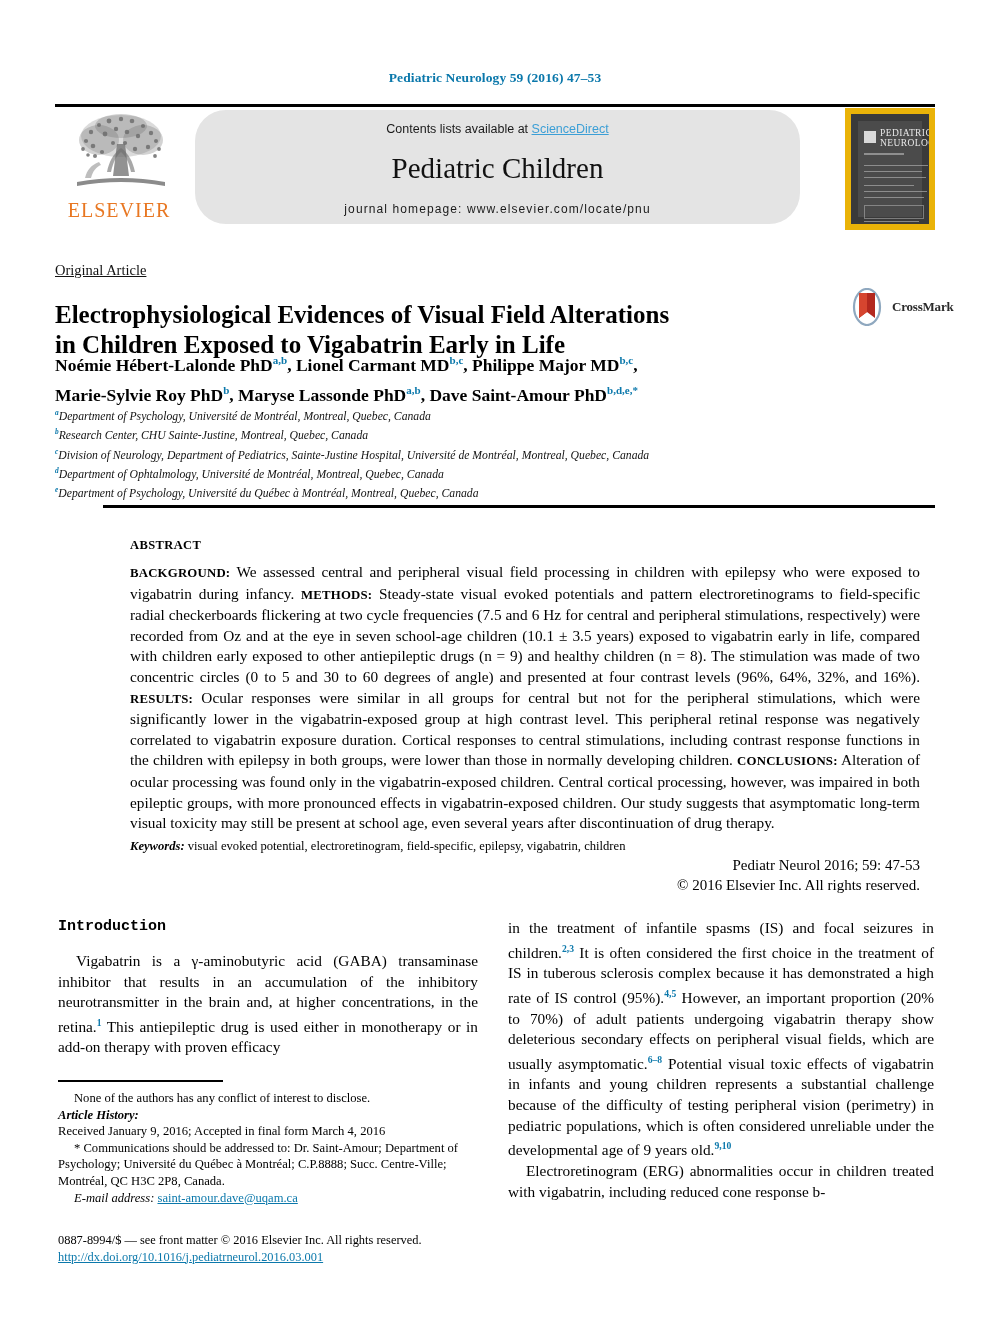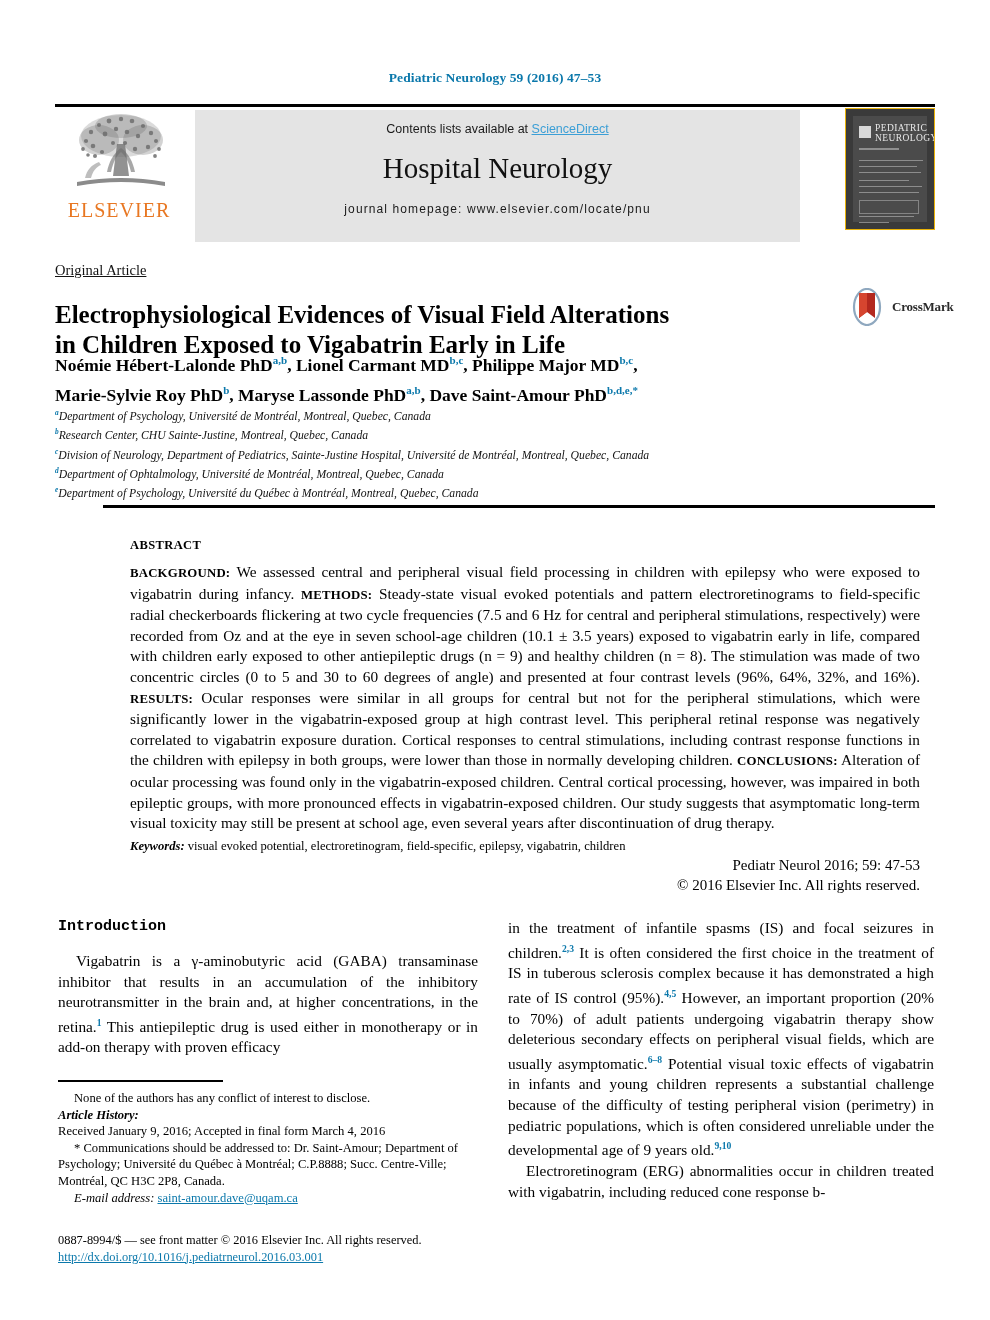--- a/index.html
+++ b/index.html
@@ -69,22 +69,23 @@
     font-family: "Liberation Serif", serif;
     font-size: 20px;
     letter-spacing: 1px;
     color: #e87722;
   }
   .journal-banner {
     position: absolute;
     top: 6px;
     left: 140px;
     width: 605px;
-    height: 132px;
+    height: 114px;
     background: #e4e4e4;
+    border-radius: 31px;
   }
   .contents-line {
     position: absolute;
     top: 12px;
     left: 0;
     width: 605px;
     text-align: center;
     font-family: "Liberation Sans", sans-serif;
     font-size: 12.5px;
     color: #1a1a1a;
@@ -115,21 +116,21 @@
   }
 
   
   .cover-thumb {
     position: absolute;
     top: 4px;
     left: 790px;
     width: 90px;
     height: 122px;
     background: #3a3a3a;
-    border: 1px solid #eab308;
+    border: 6px solid #eab308;
     box-sizing: border-box;
     overflow: hidden;
   }
   .cover-inner {
     position: absolute;
     top: 7px; left: 7px; right: 7px; bottom: 7px;
     background: #4b4b4b;
   }
   .cover-logo {
     position: absolute;
@@ -424,21 +425,21 @@
         <path d="M8 72 Q52 64 96 72 L96 76 Q52 68 8 76 Z" opacity="0.8"></path>
       </g>
     </svg>
     <div class="elsevier-word">ELSEVIER</div>
   </div>
 
   <div class="journal-banner">
     <div class="contents-line">
       <span>Contents lists available at </span><a class="sd-link" href="#">ScienceDirect</a>
     </div>
-    <div class="journal-title">Hospital Neurology</div>
+    <div class="journal-title">Pediatric Children</div>
     <div class="homepage-line">journal homepage: www.elsevier.com/locate/pnu</div>
   </div>
 
   <div class="cover-thumb">
     <div class="cover-inner">
       <div class="cover-logo"></div>
       <div class="cover-title">
         <div>PEDIATRIC</div>
         <div>NEUROLOGY</div>
       </div>

